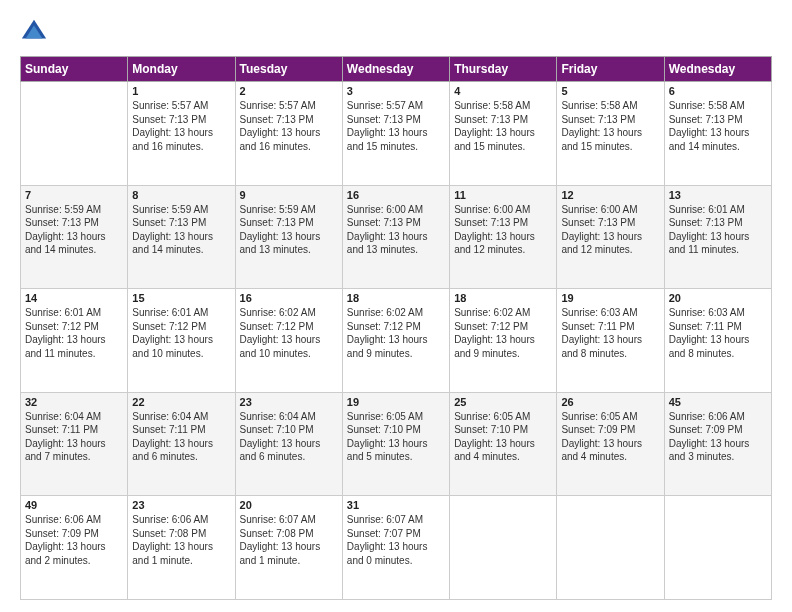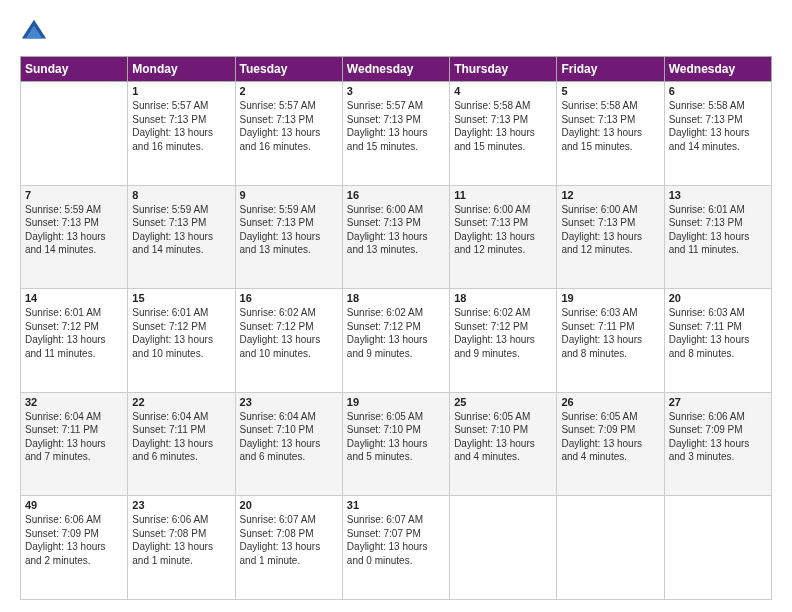--- a/index.html
+++ b/index.html
@@ -239,21 +239,21 @@
           </td>
           <td>
             <span class="day-num">25</span>
             <div class="cell-text">Sunrise: 6:05 AM<br>Sunset: 7:10 PM<br>Daylight: 13 hours and 4 minutes.</div>
           </td>
           <td>
             <span class="day-num">26</span>
             <div class="cell-text">Sunrise: 6:05 AM<br>Sunset: 7:09 PM<br>Daylight: 13 hours and 4 minutes.</div>
           </td>
           <td>
-            <span class="day-num">27</span>
+            <span class="day-num">45</span>
             <div class="cell-text">Sunrise: 6:06 AM<br>Sunset: 7:09 PM<br>Daylight: 13 hours and 3 minutes.</div>
           </td>
         </tr>
         <tr>
           <td>
             <span class="day-num">49</span>
             <div class="cell-text">Sunrise: 6:06 AM<br>Sunset: 7:09 PM<br>Daylight: 13 hours and 2 minutes.</div>
           </td>
           <td>
             <span class="day-num">23</span>

